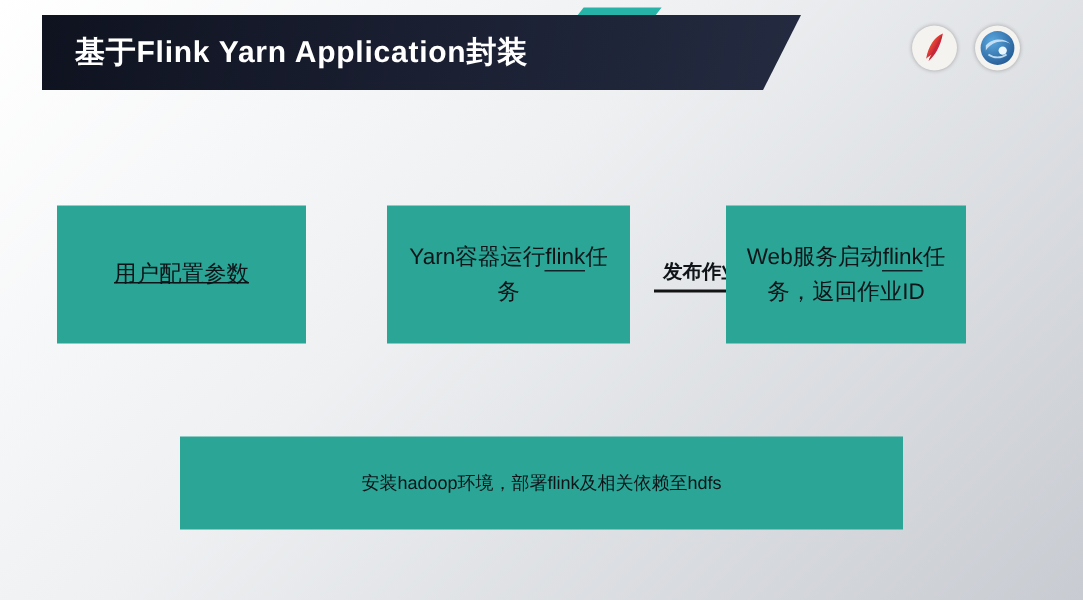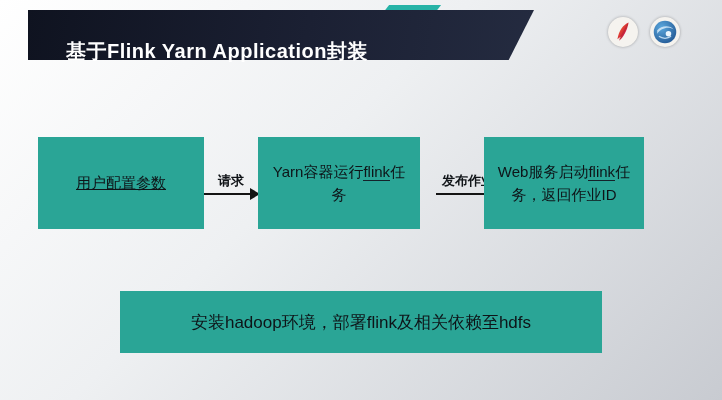--- a/index.html
+++ b/index.html
@@ -15,21 +15,21 @@
     position:absolute;left:356px;top:-5px;width:52px;height:13px;
     background:#27b3a7;transform:skewX(-38deg);
   }
   .banner-bg{
     position:absolute;inset:0;
     background:linear-gradient(100deg,#0f1320 0%,#1b2033 55%,#242b40 100%);
     clip-path:polygon(0 0,100% 0,95% 100%,0 100%);
   }
   .banner-title{
     position:absolute;left:22px;top:50%;transform:translateY(-50%);
-    margin:16px;color:#ffffff;font-size:20px;font-weight:700;letter-spacing:.5px;
+    margin:0;color:#ffffff;font-size:20px;font-weight:700;letter-spacing:.5px;
     white-space:nowrap;
   }
 
   
   .logos{position:absolute;top:17px;right:42px;display:flex;gap:12px;}
   .logo{
     width:30px;height:30px;border-radius:50%;background:#f5f3ef;
     box-shadow:0 0 3px rgba(0,0,0,.3);display:flex;align-items:center;justify-content:center;
   }
   .logo svg{display:block;}
@@ -56,21 +56,21 @@
   .arrow-line{position:relative;width:100%;height:2px;background:#141414;}
   .arrow-line::after{
     content:"";position:absolute;right:-2px;top:-5px;width:0;height:0;
     border-left:10px solid #141414;border-top:6px solid transparent;border-bottom:6px solid transparent;
   }
 
   
   .footer-box{
     position:absolute;left:120px;top:291px;width:482px;height:62px;background:#2aa596;
     display:flex;align-items:center;justify-content:center;text-align:right;
-    color:#0e1418;font-size:17px;padding:0 14px;box-sizing:border-box;
+    color:#0e1418;font-size:12px;padding:0 14px;box-sizing:border-box;
   }
 </style>
 </head>
 <body>
 
 <div class="slide">
 
   <div class="banner">
     <div class="banner-accent"></div>
     <div class="banner-bg"></div>
@@ -104,24 +104,20 @@
         <circle cx="19" cy="17" r="3.2" fill="#eaf5fd"></circle>
         <path d="M8 20 C 12 23, 18 23, 22 20" stroke="#bcd9f0" stroke-width="1.4" fill="none"></path>
       </svg>
     </span>
   </div>
 
   <div class="fbox fbox-1">
     <span>用户配置参数</span>
   </div>
 
-  <div class="arrowzone arrowzone-1">
-    <span class="arrow-label">请求</span>
-    <div class="arrow-line"></div>
-  </div>
 
   <div class="fbox fbox-2">
     <span><span>Yarn容器运行</span><span class="u">flink</span><span>任务</span></span>
   </div>
 
   <div class="arrowzone arrowzone-2">
     <span class="arrow-label">发布作业</span>
     <div class="arrow-line"></div>
   </div>
 

